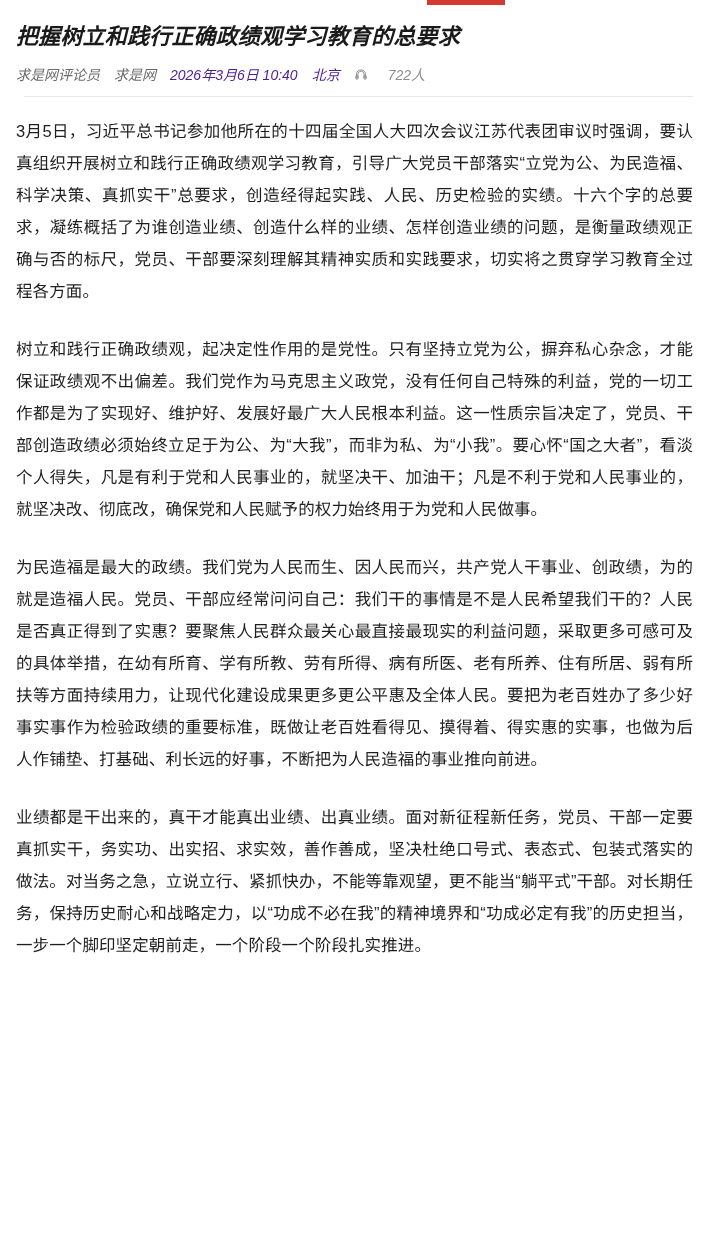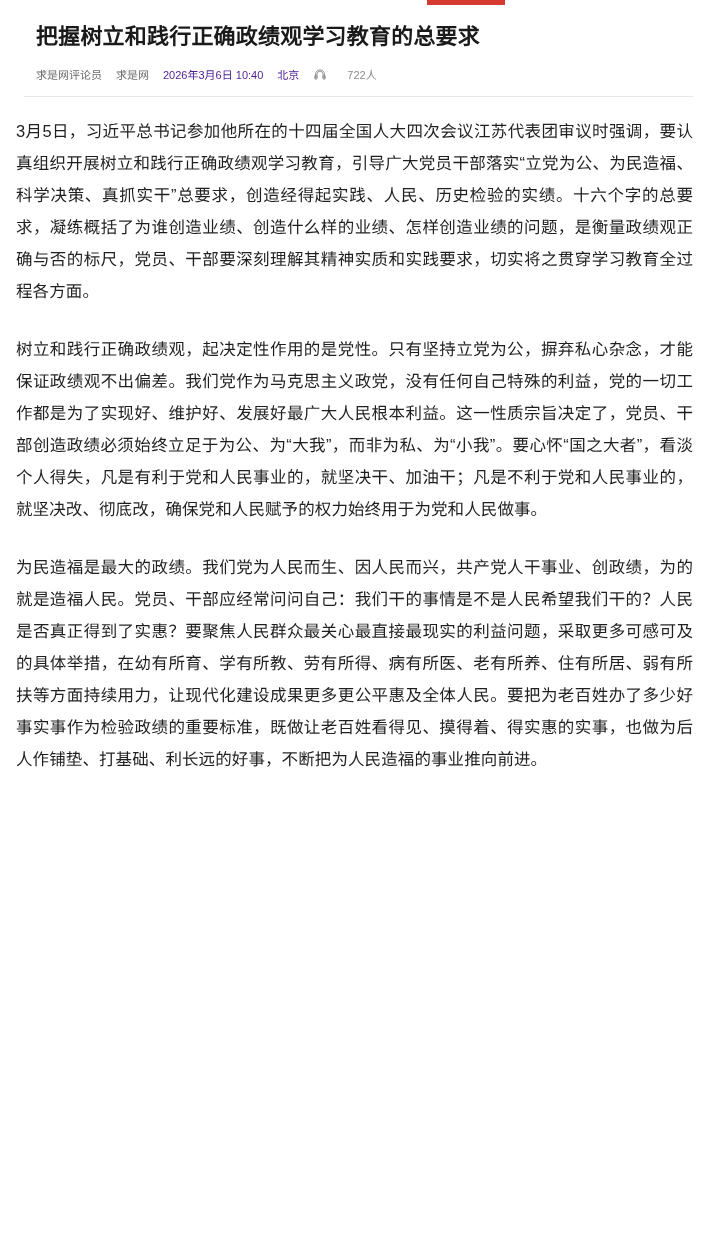--- a/index.html
+++ b/index.html
@@ -30,33 +30,34 @@
   }
   .top-strip .red-block {
     position: absolute;
     right: 212px;
     top: -1px;
     width: 78px;
     height: 6px;
     background: #d43a2f;
   }
   .header {
-    padding: 12px 24px 0 36px;
+    padding: 12px 24px 0 16px;
+    font-style: italic;
   }
   h1.title {
     font-size: 22px;
     line-height: 30px;
     font-weight: bold;
     color: #1a1a1a;
     margin: 4px 0 0 0;
     letter-spacing: 0.2px;
   }
   .meta {
     margin-top: 14px;
-    font-size: 11px;
+    font-size: 14px;
     color: #8c8c8c;
     display: flex;
     align-items: center;
     gap: 14px;
     line-height: 18px;
   }
   .meta .author {
     color: #6b6b6b;
   }
   .meta .source {
@@ -124,15 +125,16 @@
       </span>
     </div>
   </div>
 
   <div class="divider"></div>
 
   <div class="article">
     <p>3月5日，习近平总书记参加他所在的十四届全国人大四次会议江苏代表团审议时强调，要认真组织开展树立和践行正确政绩观学习教育，引导广大党员干部落实“立党为公、为民造福、科学决策、真抓实干”总要求，创造经得起实践、人民、历史检验的实绩。十六个字的总要求，凝练概括了为谁创造业绩、创造什么样的业绩、怎样创造业绩的问题，是衡量政绩观正确与否的标尺，党员、干部要深刻理解其精神实质和实践要求，切实将之贯穿学习教育全过程各方面。</p>
     <p>树立和践行正确政绩观，起决定性作用的是党性。只有坚持立党为公，摒弃私心杂念，才能保证政绩观不出偏差。我们党作为马克思主义政党，没有任何自己特殊的利益，党的一切工作都是为了实现好、维护好、发展好最广大人民根本利益。这一性质宗旨决定了，党员、干部创造政绩必须始终立足于为公、为“大我”，而非为私、为“小我”。要心怀“国之大者”，看淡个人得失，凡是有利于党和人民事业的，就坚决干、加油干；凡是不利于党和人民事业的，就坚决改、彻底改，确保党和人民赋予的权力始终用于为党和人民做事。</p>
     <p>为民造福是最大的政绩。我们党为人民而生、因人民而兴，共产党人干事业、创政绩，为的就是造福人民。党员、干部应经常问问自己：我们干的事情是不是人民希望我们干的？人民是否真正得到了实惠？要聚焦人民群众最关心最直接最现实的利益问题，采取更多可感可及的具体举措，在幼有所育、学有所教、劳有所得、病有所医、老有所养、住有所居、弱有所扶等方面持续用力，让现代化建设成果更多更公平惠及全体人民。要把为老百姓办了多少好事实事作为检验政绩的重要标准，既做让老百姓看得见、摸得着、得实惠的实事，也做为后人作铺垫、打基础、利长远的好事，不断把为人民造福的事业推向前进。</p>
+    <p>业绩都是干出来的，真干才能真出业绩、出真业绩。面对新征程新任务，党员、干部一定要真抓实干，务实功、出实招、求实效，善作善成，坚决杜绝口号式、表态式、包装式落实的做法。对当务之急，立说立行、紧抓快办，不能等靠观望，更不能当“躺平式”干部。对长期任务，保持历史耐心和战略定力，以“功成不必在我”的精神境界和“功成必定有我”的历史担当，一步一个脚印坚定朝前走，一个阶段一个阶段扎实推进。</p>
   </div>
 
 </div>
 
 </body></html>

